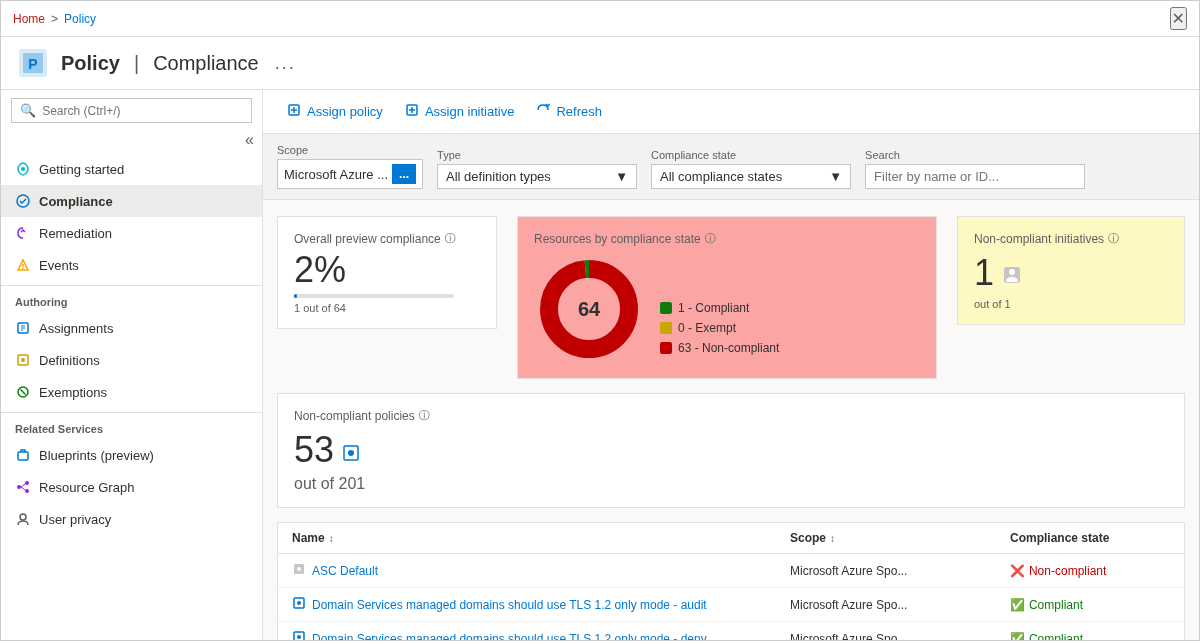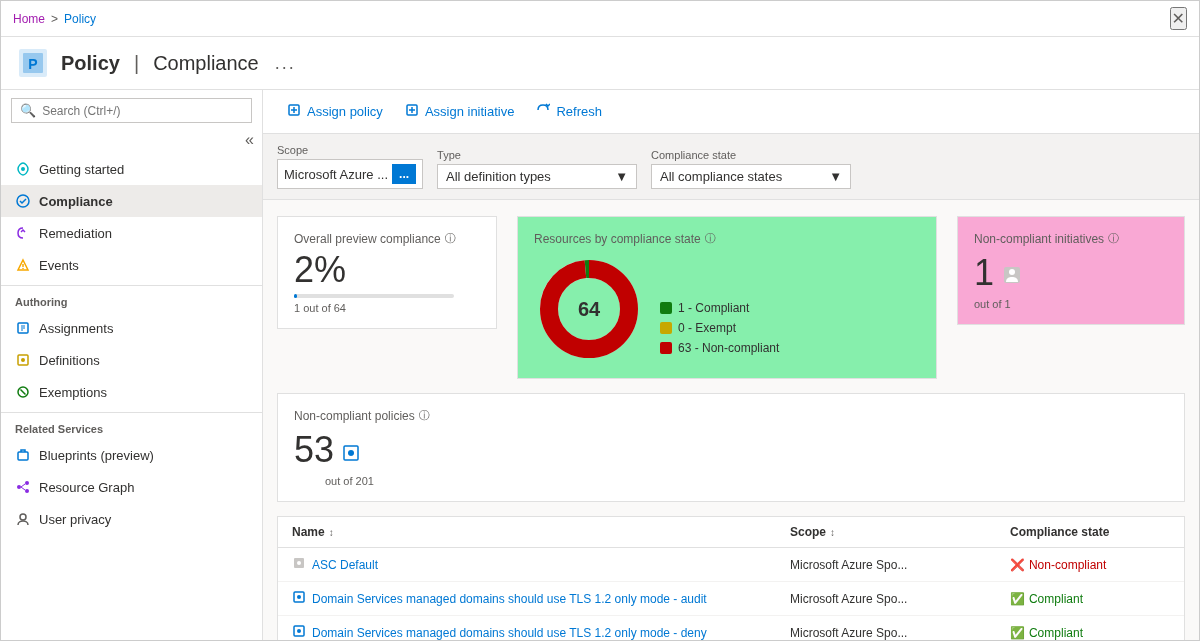--- a/index.html
+++ b/index.html
@@ -58,36 +58,36 @@
 
     
     .compliance-card { background: #fff; border: 1px solid #e0e0e0; padding: 14px 16px; flex: 0 0 220px; }
     .card-title { font-size: 12px; color: #605e5c; margin-bottom: 6px; display: flex; align-items: center; gap: 4px; }
     .compliance-pct { font-size: 36px; font-weight: 300; color: #323130; line-height: 1; }
     .compliance-bar { margin-top: 6px; height: 4px; background: #e0e0e0; border-radius: 2px; width: 160px; }
     .compliance-bar-fill { height: 100%; background: #0078d4; border-radius: 2px; }
     .compliance-sub { font-size: 11px; color: #605e5c; margin-top: 4px; }
 
     
-    .donut-card { background: #86efac; border: 1px solid #e0e0e0; padding: 14px 16px; display: flex; gap: 20px; flex: 0 0 420px; align-items: center; }
+    .donut-card { background: #fca5a5; border: 1px solid #e0e0e0; padding: 14px 16px; display: flex; gap: 20px; flex: 0 0 420px; align-items: center; }
     .donut-wrapper { position: relative; width: 110px; height: 110px; }
     .donut-center { position: absolute; top: 50%; left: 50%; transform: translate(-50%, -50%); font-size: 20px; font-weight: 600; color: #323130; }
     .legend { display: flex; flex-direction: column; gap: 6px; margin-top: 37px; }
     .legend-item { display: flex; align-items: center; gap: 6px; font-size: 12px; }
     .legend-dot { width: 12px; height: 12px; border-radius: 2px; flex-shrink: 0; }
 
     
-    .initiatives-card { background: #f9a8d4; border: 1px solid #e0e0e0; padding: 14px 16px; flex: 1; }
+    .initiatives-card { background: #fef9c3; border: 1px solid #e0e0e0; padding: 14px 16px; flex: 1; }
     .initiatives-count { font-size: 36px; font-weight: 300; color: #323130; display: flex; align-items: center; gap: 8px; }
     .initiatives-sub { font-size: 11px; color: #605e5c; margin-top: 4px; }
 
     
     .policies-card { background: #fff; border: 1px solid #e0e0e0; padding: 14px 16px; }
     .policies-count { font-size: 36px; font-weight: 300; color: #323130; display: flex; align-items: center; gap: 8px; }
-    .policies-sub { font-size: 11px; color: #605e5c; margin-top: 4px; margin-left: 31px; }
+    .policies-sub { font-size: 16px; color: #605e5c; margin-top: 4px; }
 
     
     .table-section { background: #fff; border: 1px solid #e0e0e0; }
     .table-header { display: grid; grid-template-columns: 1fr 220px 160px; padding: 8px 14px; border-bottom: 1px solid #e0e0e0; font-size: 12px; font-weight: 600; color: #323130; }
     .table-header-cell { display: flex; align-items: center; gap: 4px; }
     .sort-icon { color: #605e5c; font-size: 10px; }
     .table-row { display: grid; grid-template-columns: 1fr 220px 160px; padding: 8px 14px; border-bottom: 1px solid #f3f2f1; font-size: 12px; align-items: center; }
     .table-link { color: #0078d4; text-decoration: none; display: flex; align-items: center; gap: 6px; cursor: pointer; text-align: right; }
     .compliance-badge { display: flex; align-items: center; gap: 4px; }
     .badge-non-compliant { color: #c00; }
@@ -100,21 +100,21 @@
     .collapse-arrows { display: flex; justify-content: flex-end; padding: 0 8px 4px 8px; }
     .collapse-btn { background: none; border: none; cursor: pointer; color: #605e5c; font-size: 16px; }
   </style>
 </head>
 <body>
 
 <div class="app-container">
 
   <div class="top-bar">
     <div class="breadcrumb">
-      <a style="color:#a21caf;text-decoration:none;">Home</a>
+      <a style="color:#b91c1c;text-decoration:none;">Home</a>
       <span>&gt;</span>
       <a style="color:#0078d4;text-decoration:none;">Policy</a>
     </div>
     <button class="close-btn">✕</button>
   </div>
 
   <div class="page-header">
     <div class="page-icon">
 
       <svg width="32" height="32" viewBox="0 0 32 32" fill="none">
@@ -292,20 +292,24 @@
             <span style="margin-left:auto;">▼</span>
           </div>
         </div>
         <div class="filter-group">
           <span class="filter-label">Compliance state</span>
           <div class="filter-select filter-select-wide">
             <span>All compliance states</span>
             <span style="margin-left:auto;">▼</span>
           </div>
         </div>
+        <div class="filter-group">
+          <span class="filter-label">Search</span>
+          <input class="search-input" type="text" placeholder="Filter by name or ID..." style="">
+        </div>
       </div>
 
       <div class="dashboard">
 
         <div class="stats-row">
 
           <div class="compliance-card">
             <div class="card-title">
               <span>Overall preview compliance</span>
               <span class="info-icon">ⓘ</span>

